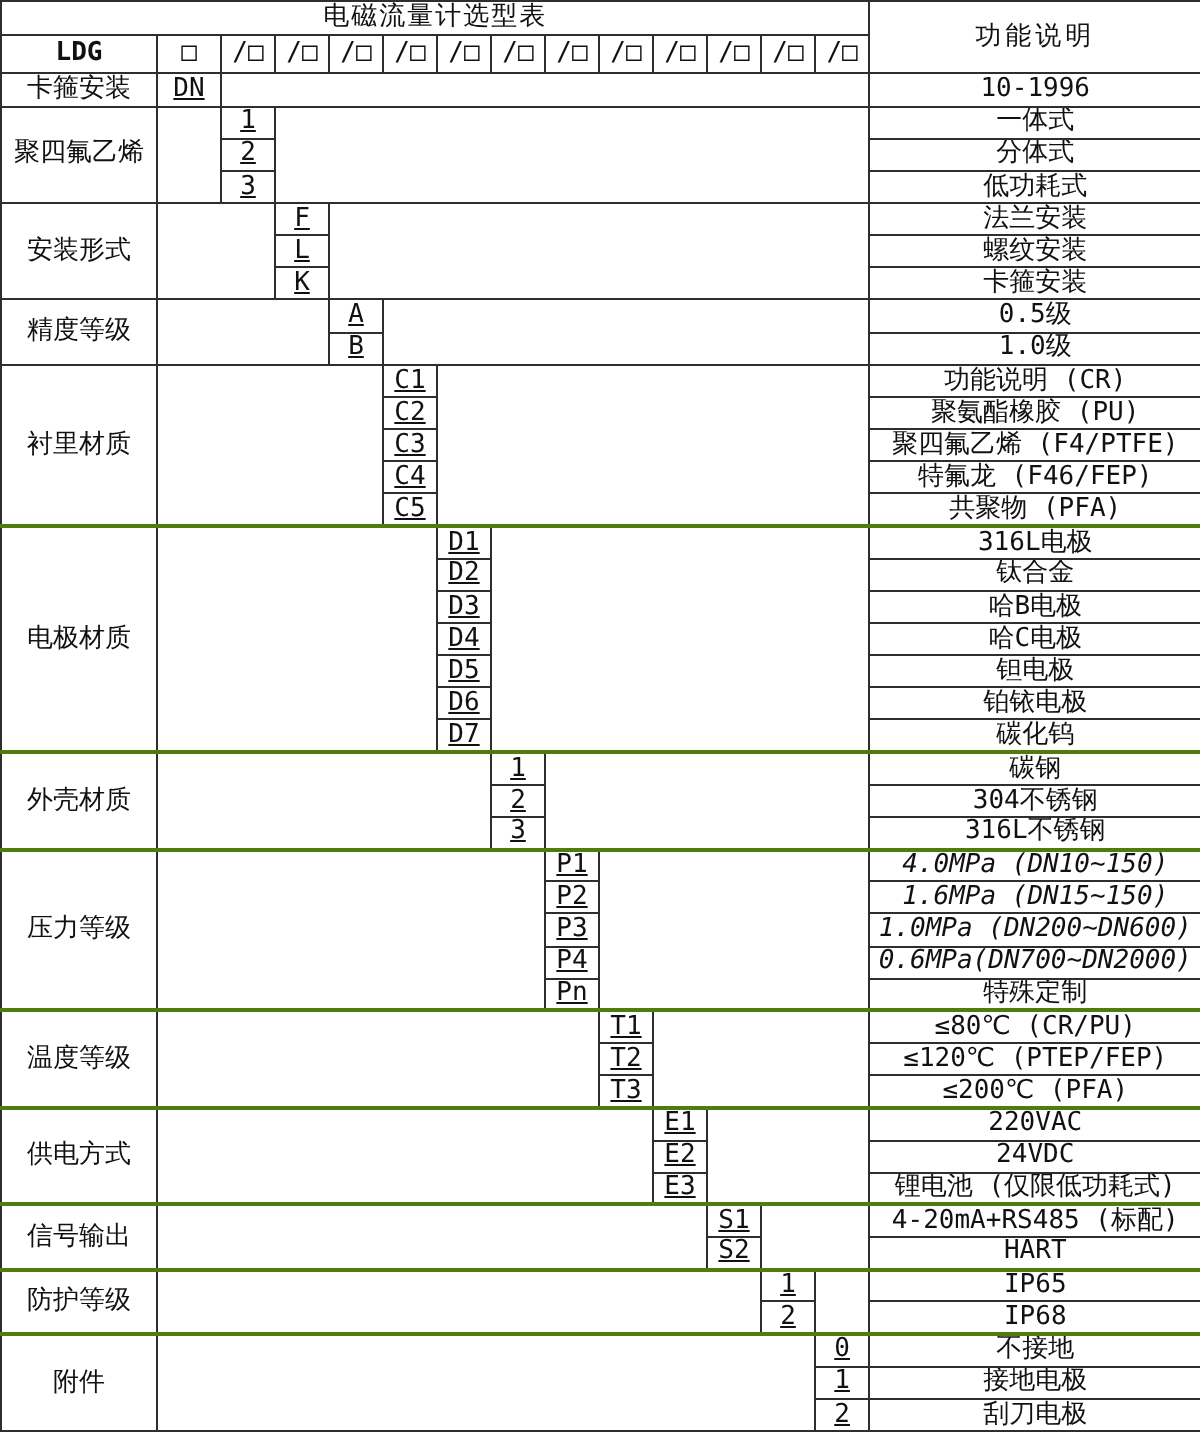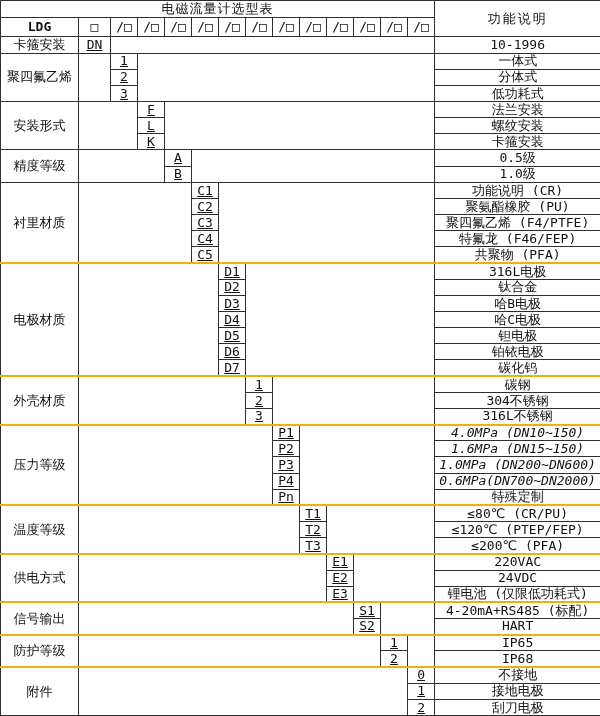--- a/index.html
+++ b/index.html
@@ -20,21 +20,21 @@
   col.c-desc  { width:166px; }
 
   #matrix td {
     border:1px solid #2e2e2e;
     text-align:center; vertical-align:middle;
     padding:0; line-height:1.05;
     white-space:nowrap; overflow:hidden;
     font-family:"DejaVu Sans Mono","DejaVu Sans",monospace;
     font-size:13px;
   }
-  #matrix td.bt { border-top:2px solid #eab308; }
+  #matrix td.bt { border-top:2px solid #4d7c0f; }
 
   #matrix tr { height:16px; }
   #matrix tr.row-title { height:17px; }
   #matrix tr.row-ldg   { height:19px; }
 
   td.title {
     font-family:"DejaVu Sans",sans-serif;
     font-size:13px; letter-spacing:1px;
   }
   td.func-header {

